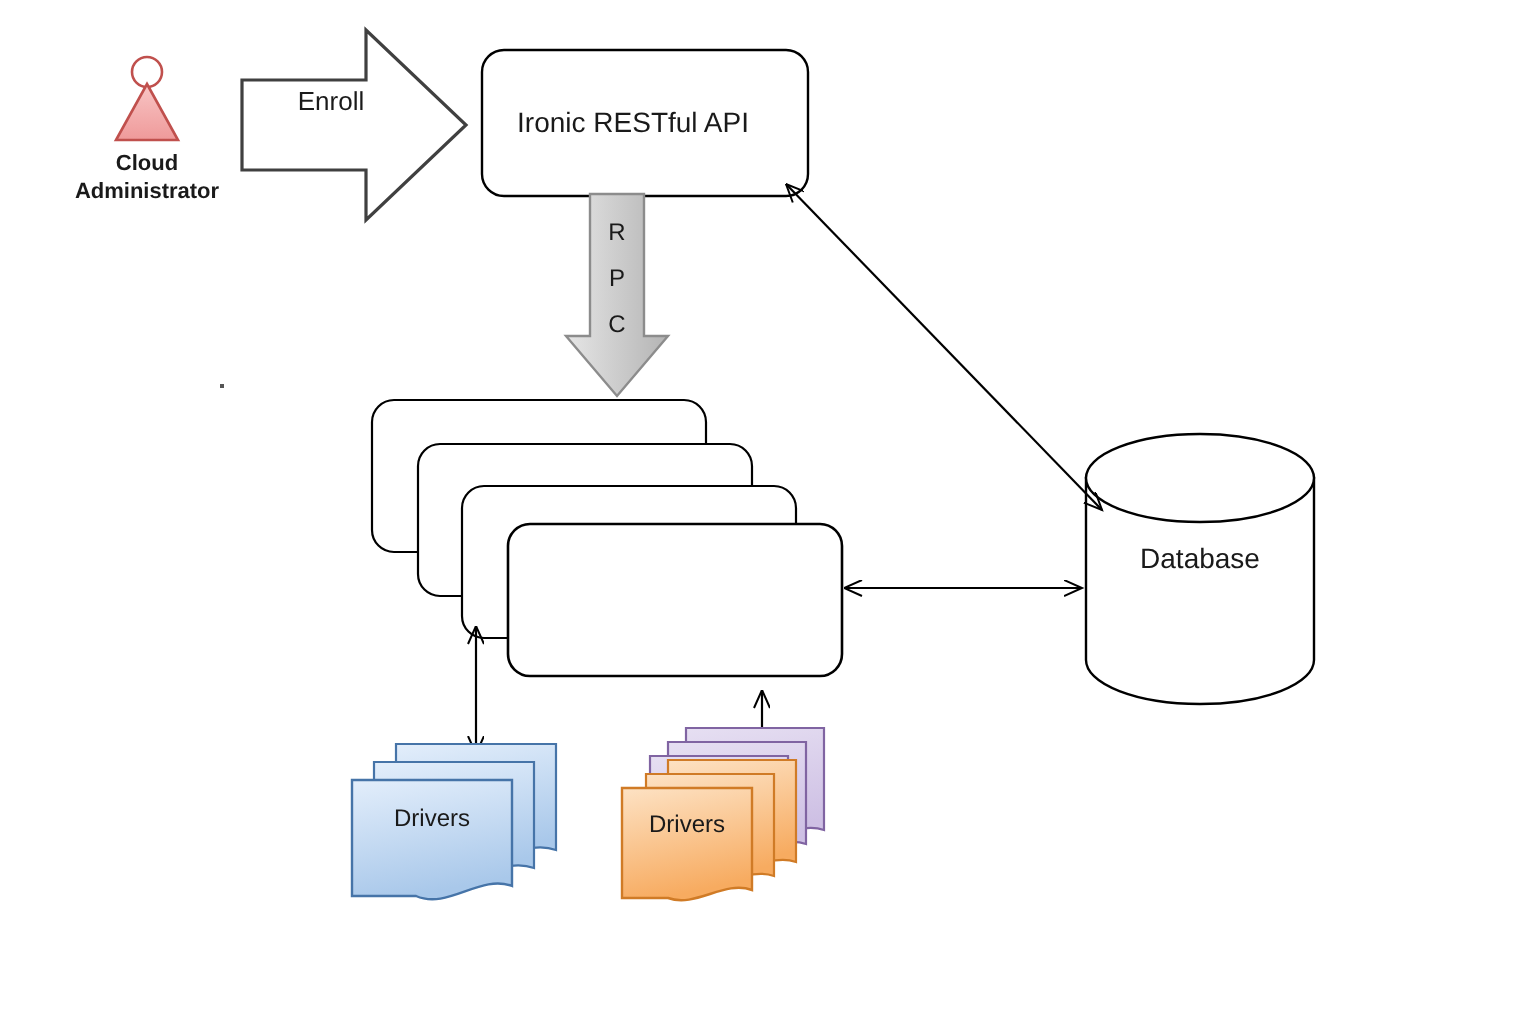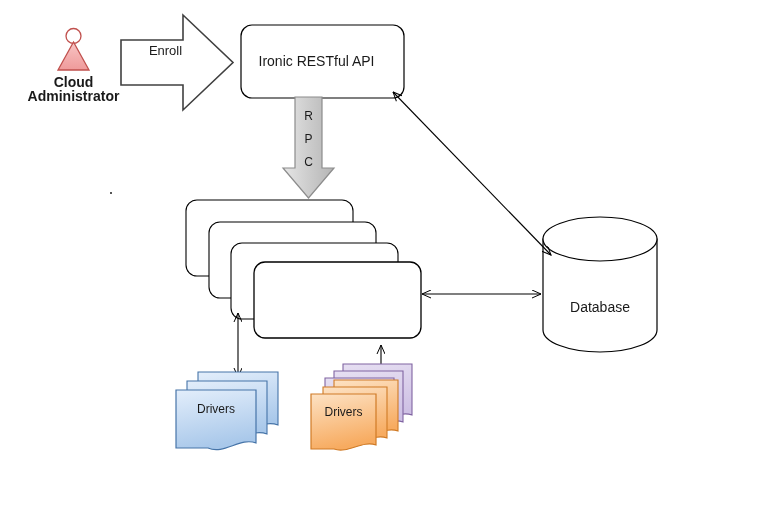--- a/index.html
+++ b/index.html
@@ -24,21 +24,21 @@
   }
   .lbl {
     position: absolute;
     color: #1a1a1a;
     font-family: "Liberation Sans", sans-serif;
     white-space: pre;
     text-align: center;
     pointer-events: none;
   }
   .lbl-actor {
-    font-size: 14px;
+    font-size: 11px;
     font-weight: bold;
     line-height: 15px;
   }
   .lbl-arrow {
     font-size: 13px;
     line-height: 20px;
   }
   .lbl-box {
     font-size: 14px;
   }
@@ -138,19 +138,19 @@
 
   <div class="lbl lbl-arrow" style="left:124px; top:41px; width:83px;">Enroll</div>
 
   <div class="lbl lbl-box" style="left:241px; top:53px; width:151px;text-align:center;">Ironic RESTful API</div>
 
   <div class="lbl lbl-rpc" style="left:294px; top:105px; width:29px;">R</div>
   <div class="lbl lbl-rpc" style="left:294px; top:128px; width:29px;">P</div>
   <div class="lbl lbl-rpc" style="left:294px; top:151px; width:29px;">C</div>
 
 
-  <div class="lbl lbl-box" style="left:543px; top:271px; width:114px;margin-top:28px;">Database</div>
+  <div class="lbl lbl-box" style="left:543px; top:271px; width:114px;">Database</div>
 
   <div class="lbl lbl-doc" style="left:176px; top:402px; width:80px;">Drivers</div>
 
   <div class="lbl lbl-doc" style="left:311px; top:405px; width:65px;">Drivers</div>
 
 </div>
 
 </body></html>

